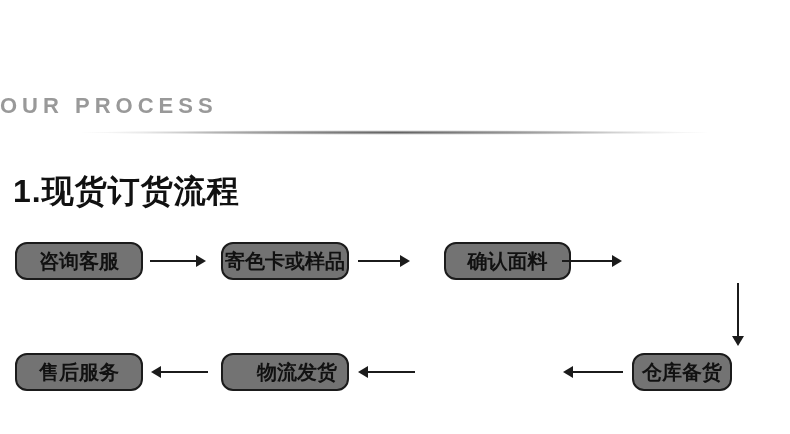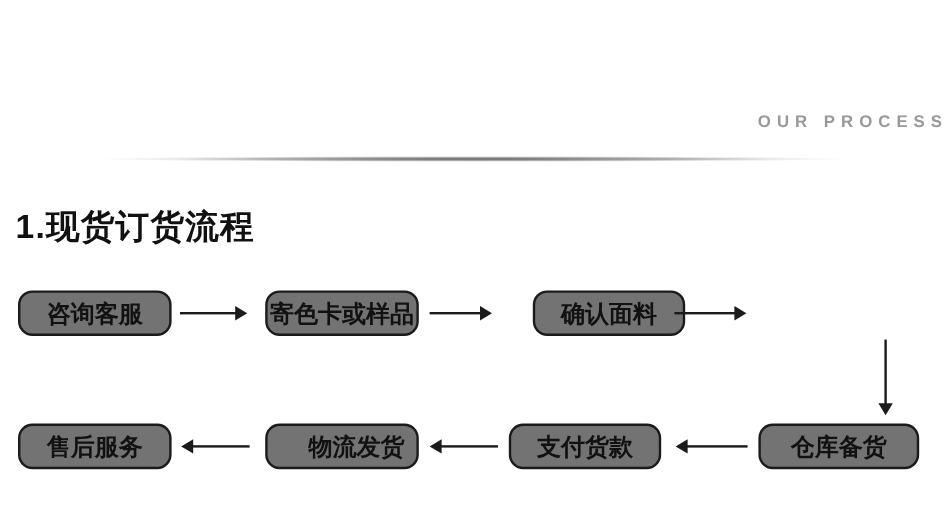--- a/index.html
+++ b/index.html
@@ -25,22 +25,22 @@
     letter-spacing: 1px;
     color: #111111;
     white-space: nowrap;
   }
   .title .zh { margin-left: 38px; letter-spacing: 3px; }
   .subtitle {
     position: absolute;
     top: 93px;
     left: 0;
     width: 100%;
-    text-align: right;
-    font-size: 14px;
+    text-align: left;
+    font-size: 22px;
     font-weight: bold;
     letter-spacing: 5px;
     color: #999999;
   }
   .divider {
     position: absolute;
     top: 130px;
     left: 80px;
     width: 630px;
     height: 5px;
@@ -50,21 +50,21 @@
       rgba(110,110,110,0.55) 55%,
       rgba(170,170,170,0.25) 80%,
       rgba(255,255,255,0) 100%);
   }
 
   
   .heading {
     position: absolute;
     top: 170px;
     left: 13px;
-    font-size: 28px;
+    font-size: 32px;
     font-weight: bold;
     color: #111111;
     letter-spacing: 1px;
   }
 
   
   .fbox {
     position: absolute;
     height: 38px;
     box-sizing: border-box;
@@ -79,21 +79,21 @@
     color: #111111;
     white-space: nowrap;
   }
   .b1 { left: 15px;  top: 242px; width: 128px; }
   .b2 { left: 221px; top: 242px; width: 128px; }
   .b3 { left: 424px; top: 242px; width: 127px; margin-left: 20px; }
   .b4 { left: 631px; top: 242px; width: 127px; }
   .b5 { left: 15px;  top: 353px; width: 128px; }
   .b6 { left: 221px; top: 353px; width: 128px; padding-left: 24px; }
   .b7 { left: 424px; top: 353px; width: 127px; }
-  .b8 { left: 632px; top: 353px; width: 134px; }
+  .b8 { left: 632px; top: 353px; width: 100px; }
 
   
   .arrow-h {
     position: absolute;
     height: 2px;
     background: #1b1b1b;
   }
   .arrow-h.right::after {
     content: "";
     position: absolute;
@@ -165,23 +165,20 @@
   <div class="arrow-h right a3"></div>
 
   <div class="arrow-v av1"></div>
 
   <div class="fbox b5">
     <span>售后服务</span>
   </div>
   <div class="fbox b6">
     <span>物流发货</span>
   </div>
-  <div class="fbox b7">
-    <span>支付货款</span>
-  </div>
   <div class="fbox b8">
     <span>仓库备货</span>
   </div>
 
   <div class="arrow-h left a4"></div>
   <div class="arrow-h left a5"></div>
   <div class="arrow-h left a6"></div>
 
 </div>
 

